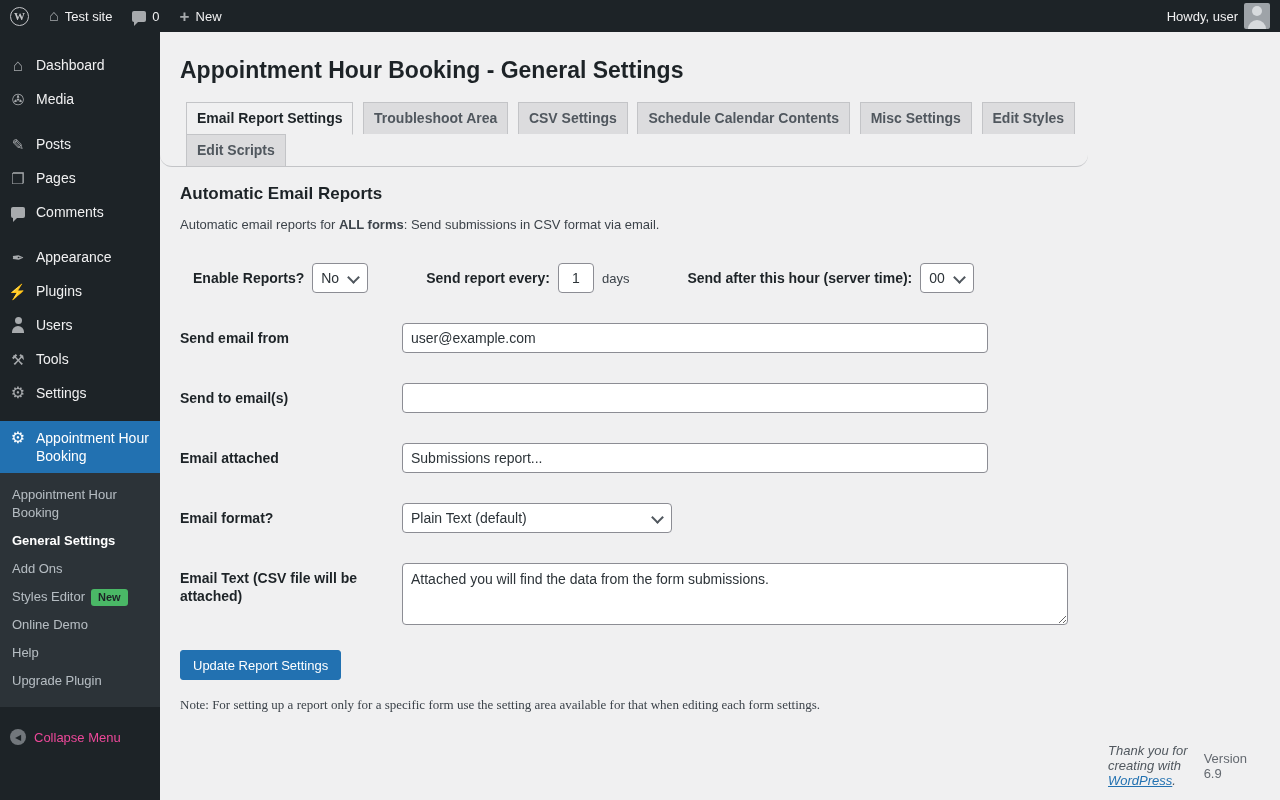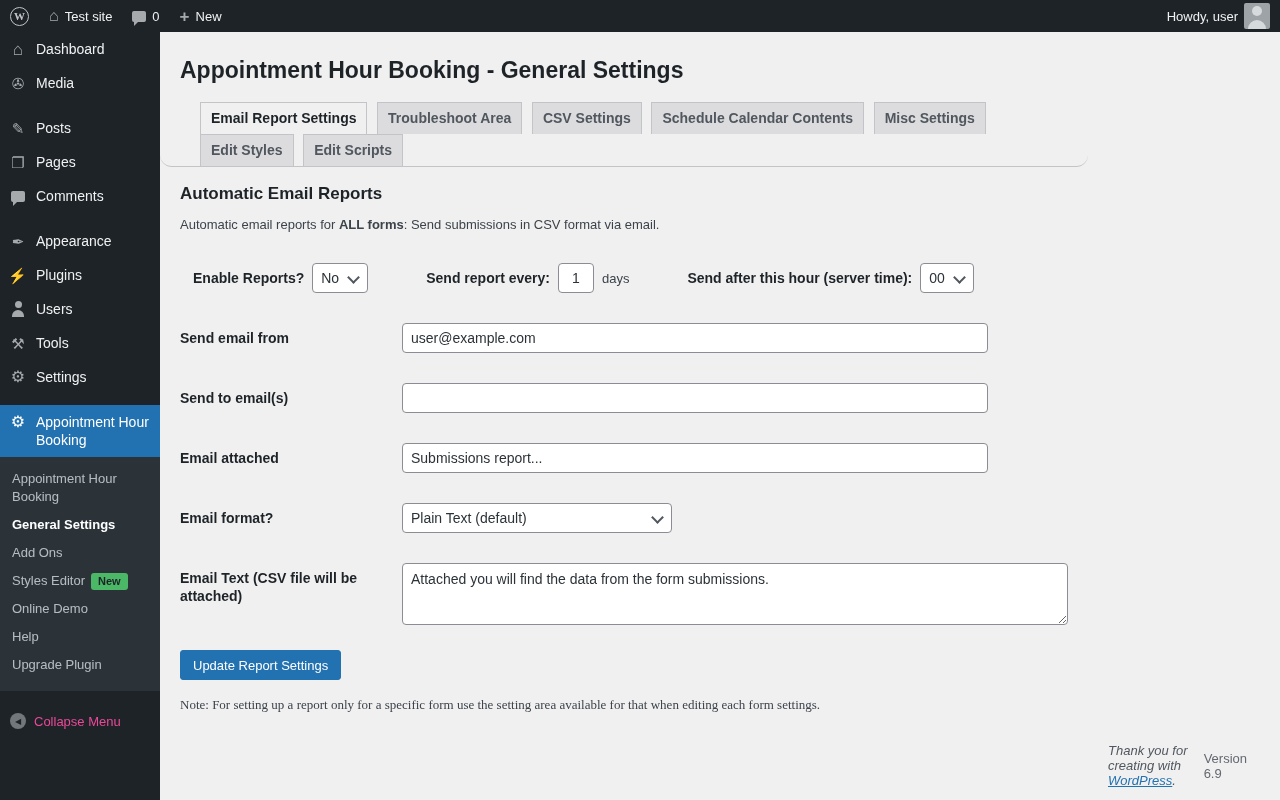--- a/index.html
+++ b/index.html
@@ -16,21 +16,21 @@
   .ic { font-style: normal; color: #a7aaad; line-height: 1; }
   .ic-home::before { content: "⌂"; font-size: 16px; }
   .ic-plus::before { content: "+"; font-size: 17px; font-weight: 700; }
   .bubble { position: relative; width: 14px; height: 11px; background: #a7aaad; border-radius: 2px; display: inline-block; }
   .bubble::after { content: ""; position: absolute; left: 2px; bottom: -4px; width: 0; height: 0; border-top: 5px solid #a7aaad; border-right: 5px solid transparent; }
   .avatar { position: relative; width: 26px; height: 26px; background: #9ea3a8; border-radius: 2px; overflow: hidden; display: inline-block; }
   .avatar::before { content: ""; position: absolute; top: 3px; left: 8px; width: 10px; height: 10px; border-radius: 50%; background: #d7dadd; }
   .avatar::after { content: ""; position: absolute; bottom: -3px; left: 4px; width: 18px; height: 12px; border-radius: 9px 9px 0 0; background: #d7dadd; }
 
   
-  .sidebar { position: fixed; top: 20px; left: 0; bottom: 0; width: 160px; background: #1d2327; overflow: hidden; }
+  .sidebar { position: fixed; top: 36px; left: 0; bottom: 0; width: 160px; background: #1d2327; overflow: hidden; }
   .sidebar nav { padding-top: 12px; }
   .menu-item { display: flex; align-items: flex-start; gap: 8px; padding: 8px; font-size: 14px; line-height: 18px; color: #f0f0f1; cursor: pointer; }
   .menu-item.gap { margin-top: 11px; }
   .menu-item.active { background: #2271b1; color: #fff; }
   .menu-item.active .ic, .menu-item.active .micon { color: #fff; }
   .micon { width: 20px; min-width: 20px; display: flex; justify-content: center; align-items: center; height: 18px; color: #a7aaad; font-size: 15px; }
   .ic-dashboard::before { content: "⌂"; font-size: 17px; }
   .ic-posts::before { content: "✎"; }
   .ic-media::before { content: "✇"; }
   .ic-pages::before { content: "❐"; }
@@ -49,21 +49,21 @@
   .submenu a.current { color: #fff; font-weight: 700; }
   .badge-new { display: inline-block; margin-left: 6px; padding: 1px 7px; border-radius: 3px; background: #4ab866; color: #1d2327; font-size: 11px; font-weight: 700; line-height: 15px; }
   .collapse { margin-top: 14px; display: flex; align-items: flex-end; gap: 8px; padding: 8px; color: #ec4899; font-size: 13px; cursor: pointer; }
   .collapse-circle { width: 16px; height: 16px; min-width: 16px; border-radius: 50%; background: #72777c; display: flex; align-items: center; justify-content: center; margin-left: 2px; }
   .collapse-circle::before { content: "◀"; font-size: 8px; color: #1d2327; }
 
   
   .content { position: fixed; top: 32px; left: 160px; right: 0; bottom: 0; background: #f0f0f1; display: flex; flex-direction: row; overflow: auto; }
   .content-inner { padding: 14px 20px 0 20px; }
   h1.page-title { font-size: 23px; font-weight: 600; color: #1d2327; line-height: 30px; padding: 9px 0 4px; }
-  .nav-tabs { margin: 13px -20px 0 -20px; padding-left: 34px; border-bottom: 1px solid #c3c4c7; border-radius: 12px; }
+  .nav-tabs { margin: 13px -20px 0 -20px; padding-left: 20px; border-bottom: 1px solid #c3c4c7; border-radius: 12px; }
   .nav-tab { display: inline-block; vertical-align: bottom; margin-left: 6px; padding: 6px 10px; border: 1px solid #c3c4c7; border-bottom: none; background: #dcdcde; color: #50575e; font-size: 14px; font-weight: 600; line-height: 19px; cursor: pointer; }
   .nav-tab.active { background: #f0f0f1; color: #1d2327; border-bottom: 1px solid #f0f0f1; margin-bottom: -1px; }
   h2.section-title { margin-top: 17px; font-size: 17px; font-weight: 700; color: #1d2327; }
   .intro { margin-top: 13px; font-size: 13px; color: #3c434a; }
   .inline-row { display: flex; align-items: center; gap: 58px; margin: 31px 0 30px 13px; }
   .igroup { display: flex; align-items: center; gap: 8px; }
   .flabel { font-size: 14px; font-weight: 700; color: #1d2327; line-height: 18px; }
   .suffix { font-size: 13px; color: #3c434a; }
   .form-row { display: grid; grid-template-columns: 222px 1fr; align-items: center; margin-bottom: 30px; }
   .form-row.top { align-items: start; }

